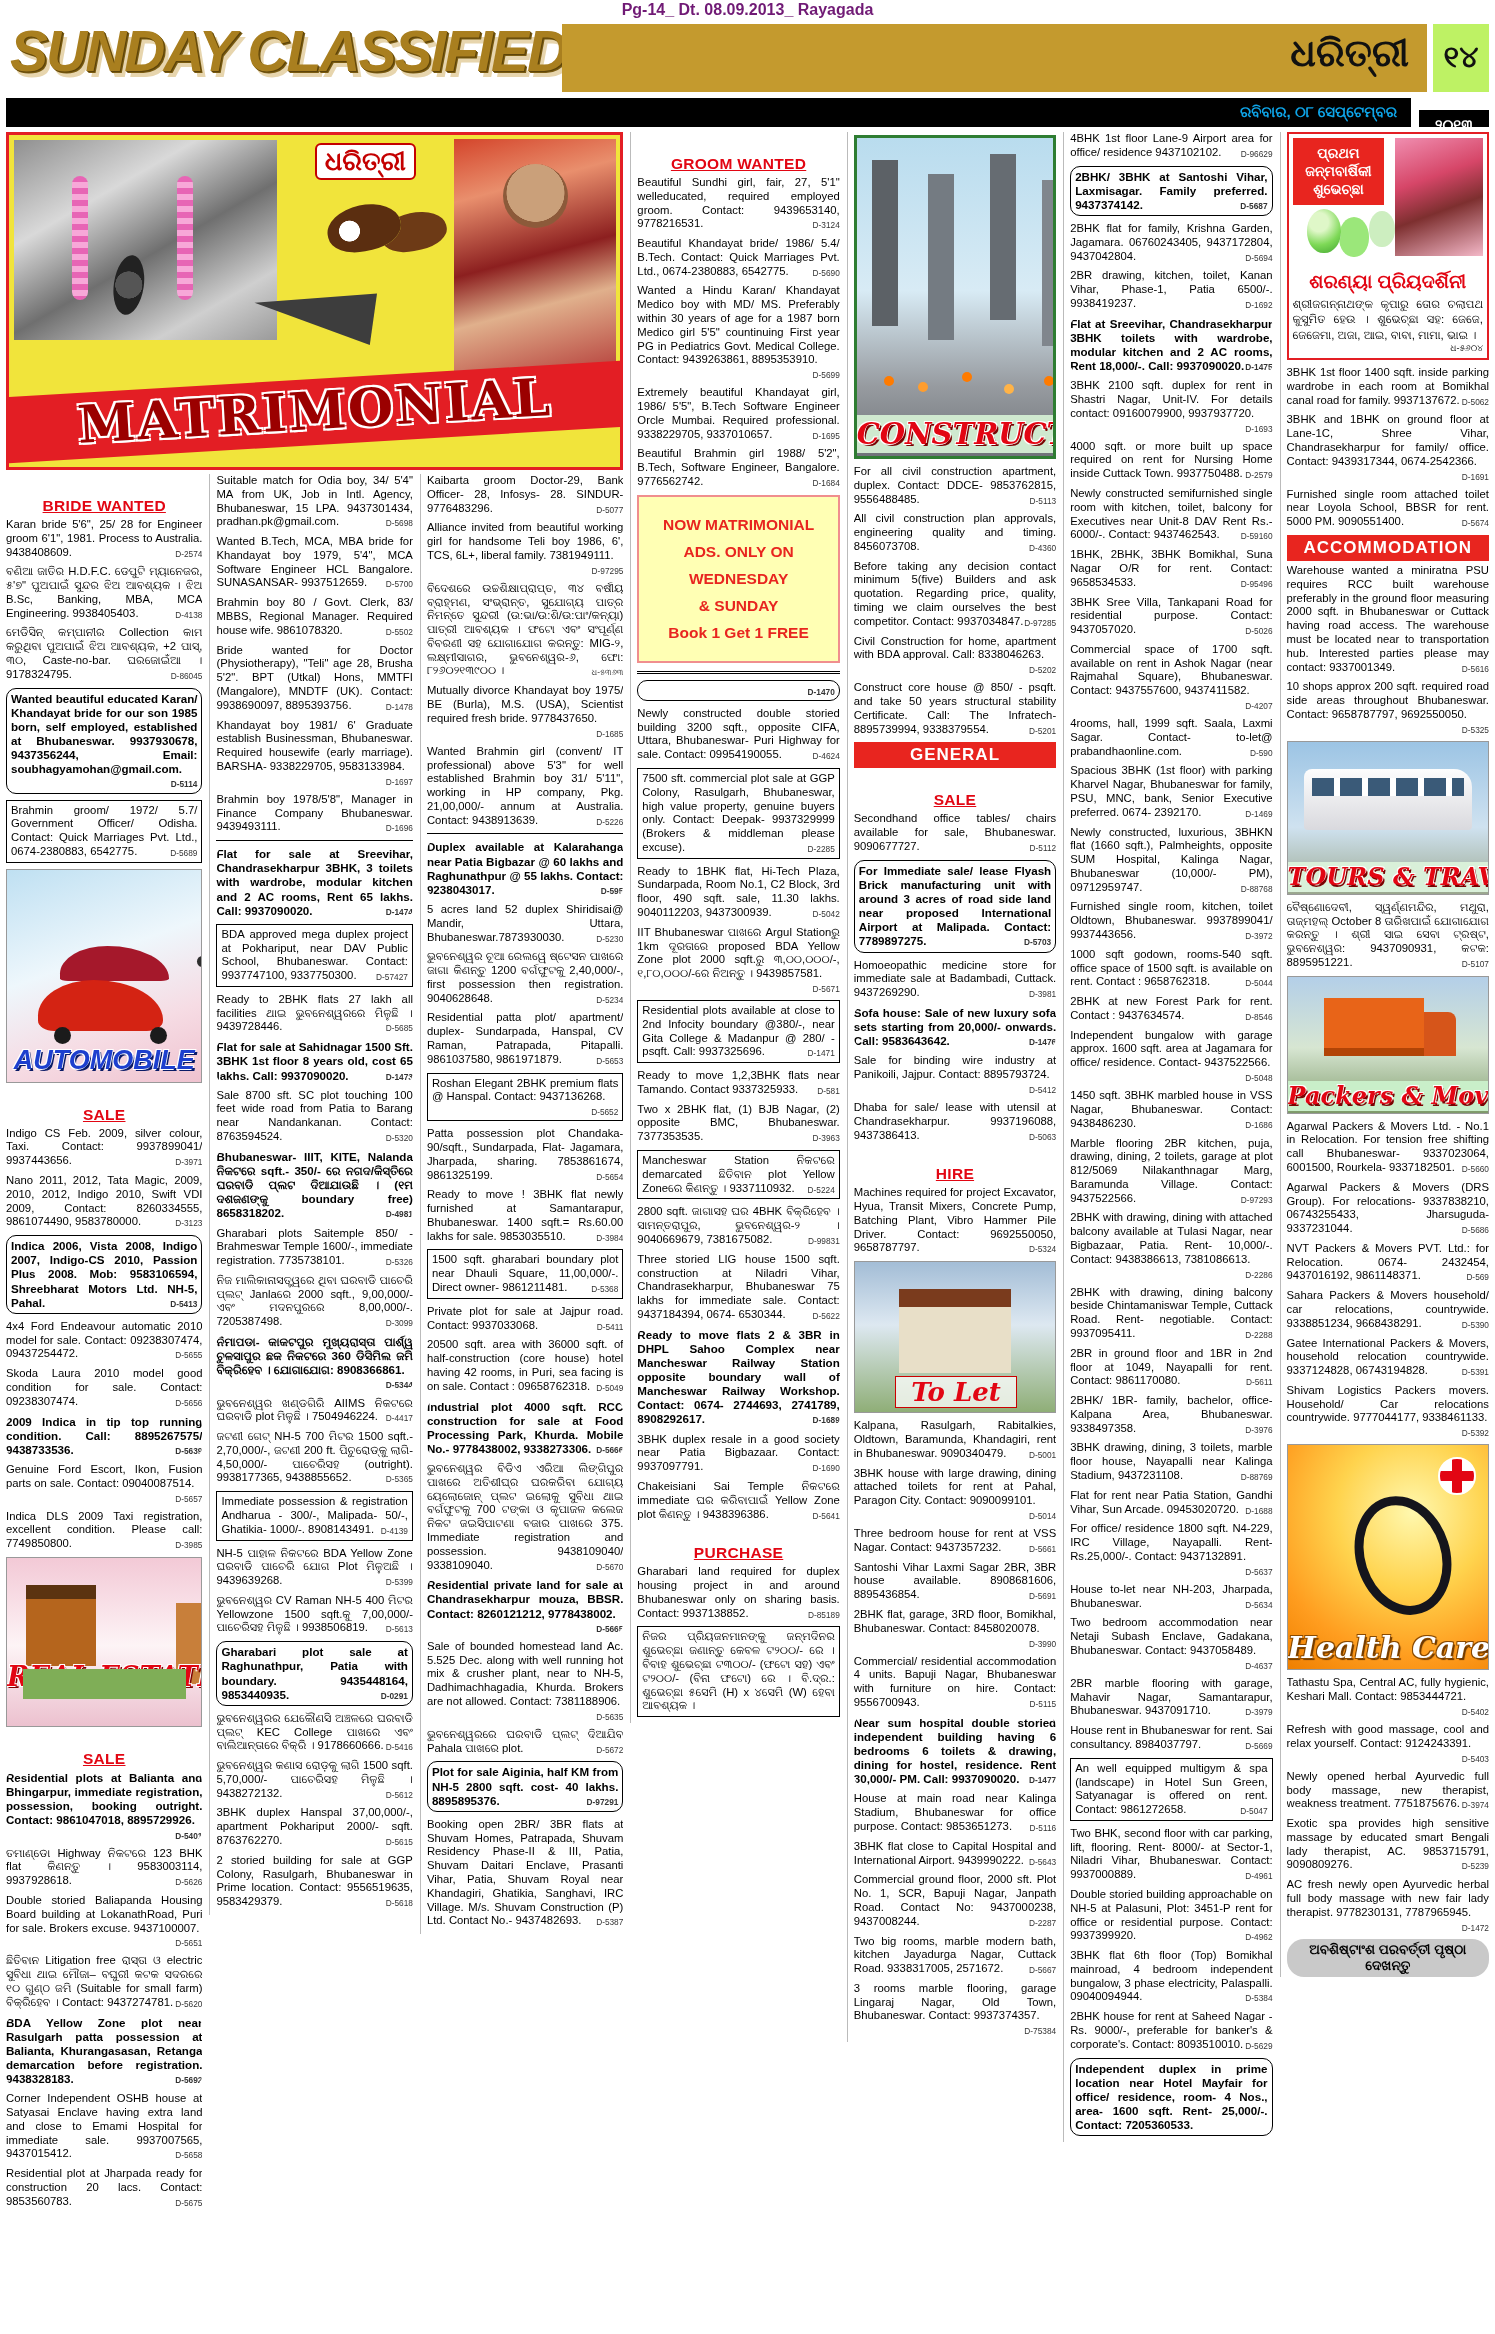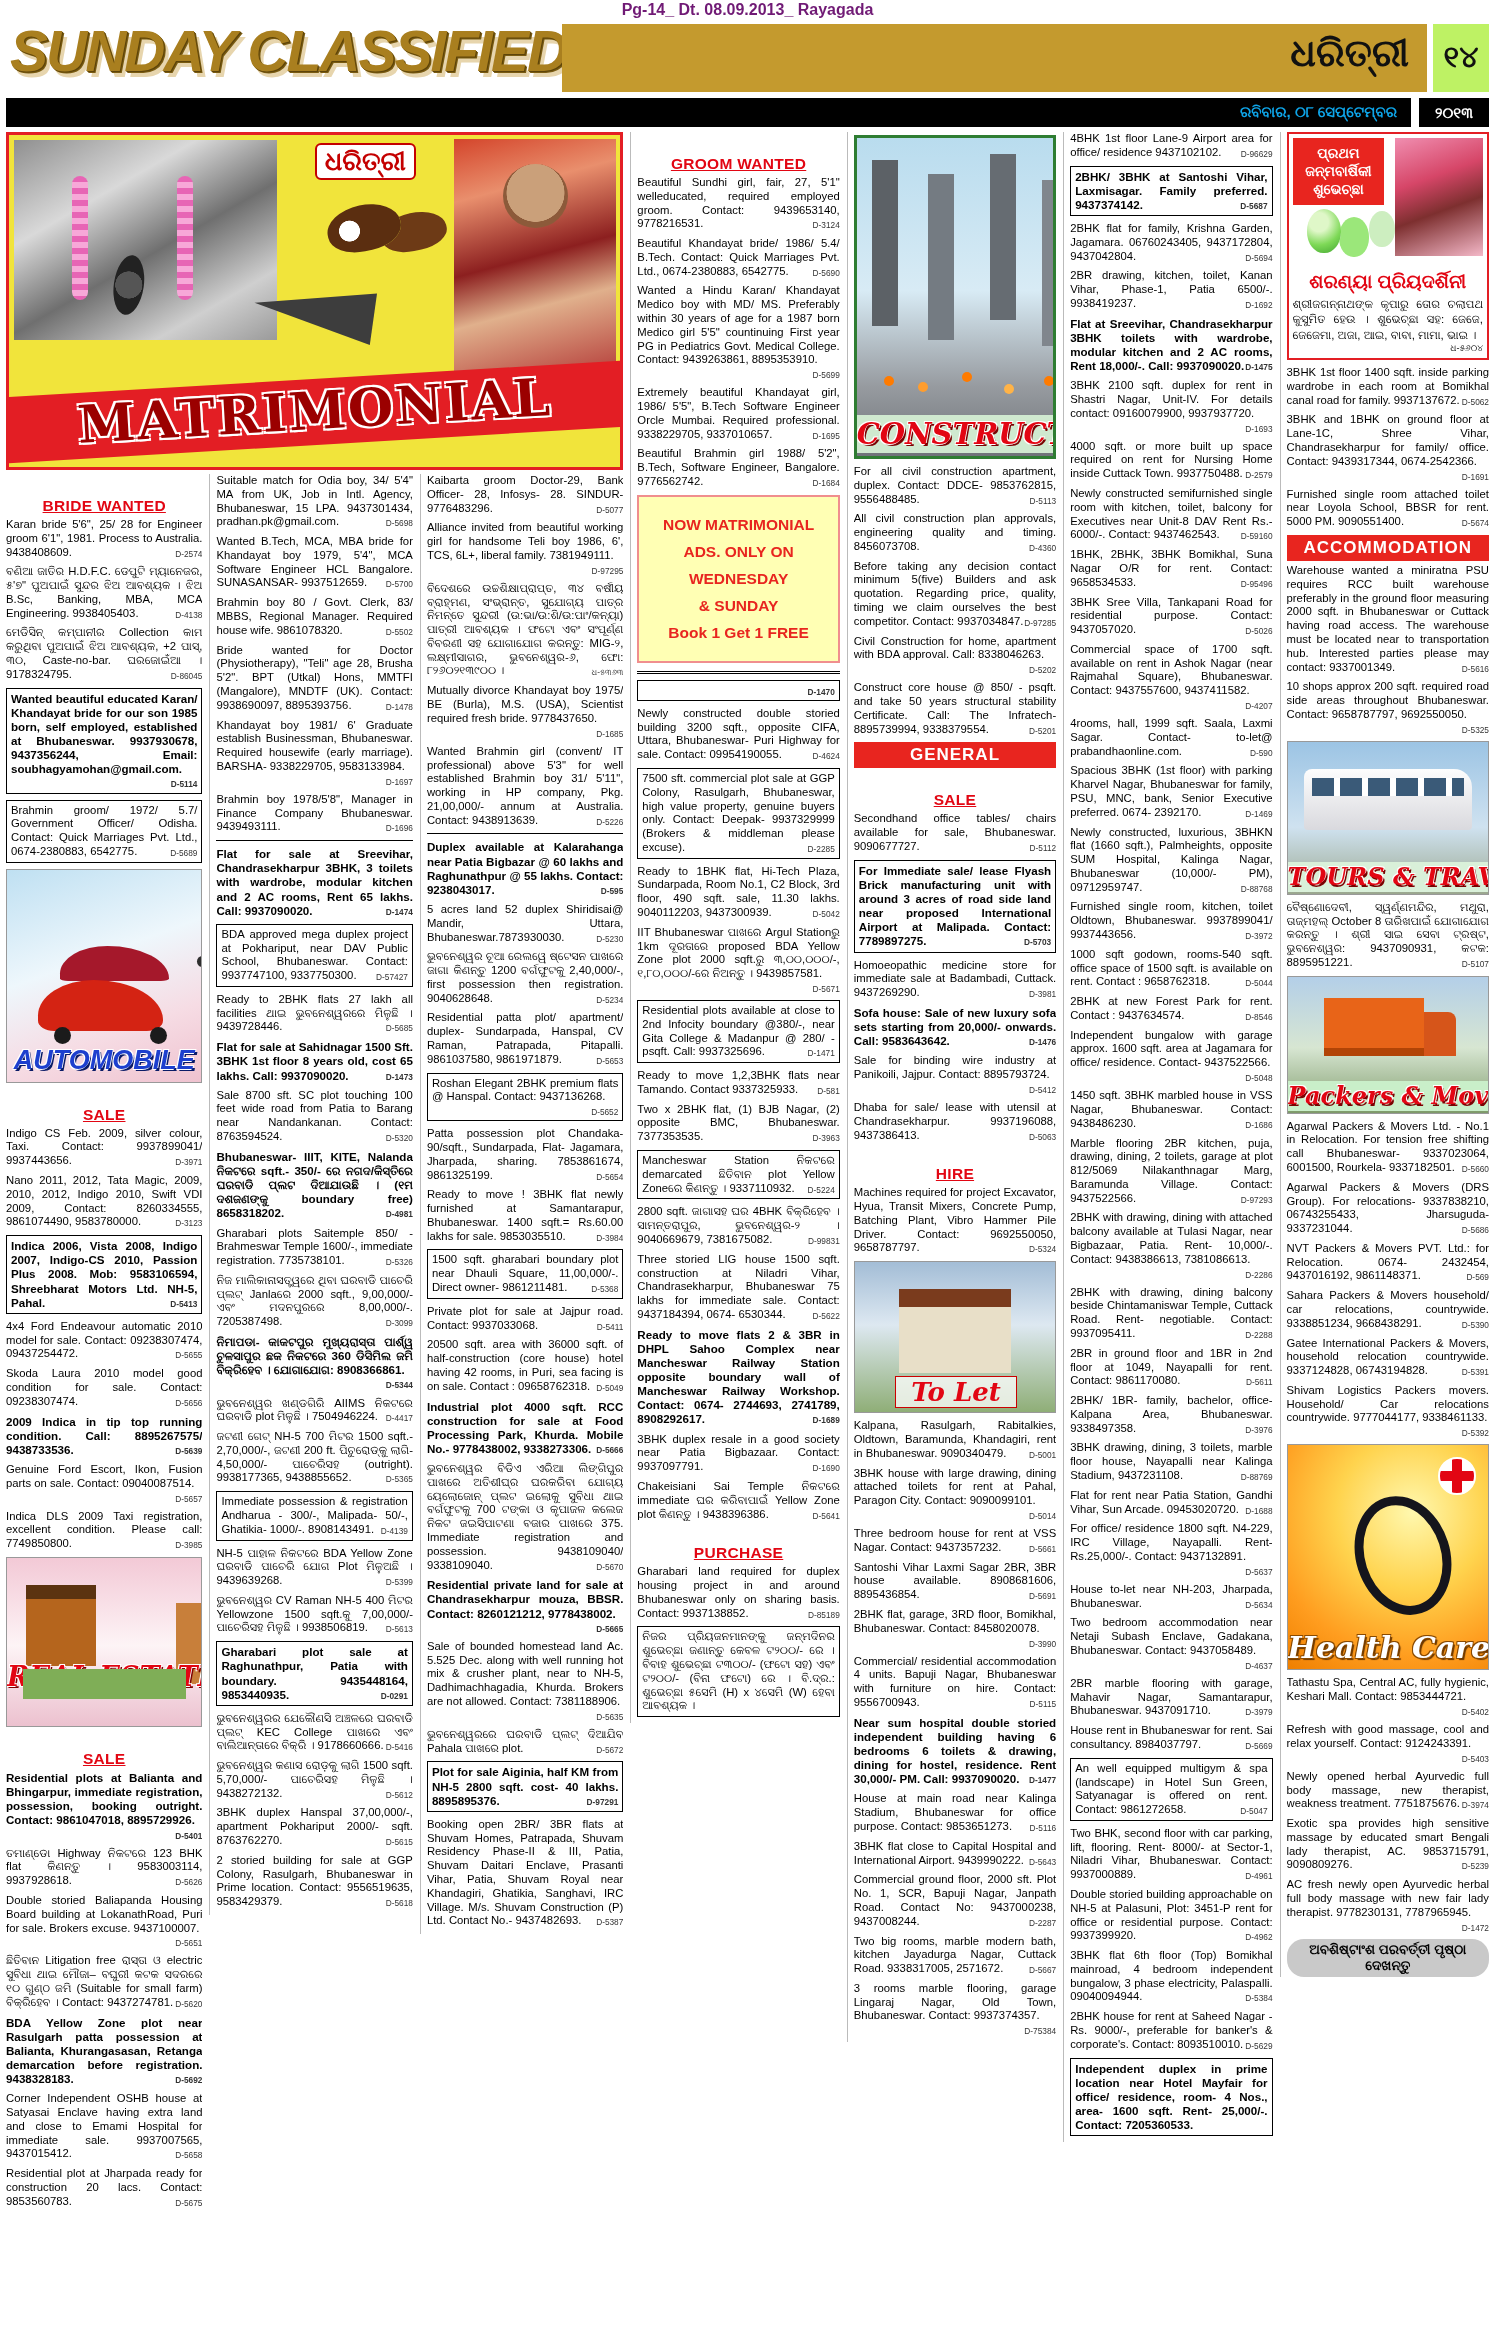--- a/index.html
+++ b/index.html
@@ -7,21 +7,21 @@
   .pginfo{text-align:center;font-size:16px;font-weight:bold;color:#701a75;padding-top:1px;height:21px;}
   .masthead{position:relative;height:74px;margin:0 6px;}
   .mh-title{position:absolute;left:4px;top:-4px;font-size:57px;font-weight:bold;font-style:italic;letter-spacing:-2px;color:#a97f1f;text-shadow:1px 1px 0 #5e4409,2px 2px 0 #7a5c12,5px 6px 0 rgba(201,162,74,.45);white-space:nowrap;}
   .mh-bar{position:absolute;left:556px;top:2px;right:62px;bottom:4px;background:#c49a2e;}
   .mh-paper{position:absolute;right:18px;top:8px;font-size:38px;font-weight:bold;color:#111;}
   .mh-notch{position:absolute;right:-14px;top:18px;width:0;height:0;border-top:16px solid transparent;border-bottom:16px solid transparent;border-right:14px solid #fff;}
   .mh-page{position:absolute;right:0;top:2px;bottom:4px;width:56px;background:#bef264;color:#111;font-size:30px;font-weight:bold;text-align:center;line-height:66px;}
   .datebar{position:relative;height:29px;margin:2px 6px 0 6px;}
   .db-main{position:absolute;left:0;top:0;bottom:0;right:78px;background:#000;color:#0ea5e9;}
   .db-main span{position:absolute;right:14px;top:5px;font-size:15px;font-weight:bold;}
-  .db-year{position:absolute;right:0;top:0;bottom:0;width:70px;background:#000;color:#fff;font-size:15px;font-weight:bold;text-align:center;line-height:29px;}
+  .db-year{position:absolute;right:0;top:12px;bottom:0;width:70px;background:#000;color:#fff;font-size:15px;font-weight:bold;text-align:center;line-height:29px;}
   
   .page-cols{display:flex;gap:7px;padding:5px 6px 0 6px;align-items:flex-start;height:2170px;overflow:hidden;}
   .mat-zone{flex:3.05;min-width:0;}
   .inner-cols{display:flex;gap:7px;align-items:flex-start;}
   .col{flex:1;min-width:0;}
   .inner-cols .col + .col, .page-cols > .col{border-left:1px solid #bbb;padding-left:6px;}
   .page-cols > .col:first-of-type{border-left:1px solid #bbb;}
   
   .mat-banner{position:relative;height:332px;border:3px solid #e31e24;background:#f1e43b;overflow:hidden;margin-bottom:4px;}
   .mb-photo-l{position:absolute;left:5px;top:5px;width:43%;height:200px;background:linear-gradient(150deg,#8f8f8f 0%,#d9d9d9 30%,#6f6f6f 55%,#cfcfcf 80%,#9a9a9a 100%);}
@@ -33,21 +33,21 @@
   .mb-trumpet::after{content:"";position:absolute;left:-142px;top:-30px;width:30px;height:60px;background:radial-gradient(circle,#555 0 40%,#222 41% 100%);border-radius:50%;}
   .mb-photo-r{position:absolute;right:4px;top:4px;width:26.5%;height:246px;background:linear-gradient(165deg,#d4452b 0%,#e98f6d 22%,#8c1f1f 48%,#e0b08c 66%,#b03030 100%);}
   .mb-photo-r::before{content:"";position:absolute;left:30%;top:10%;width:40%;height:26%;background:radial-gradient(circle at 50% 45%,#caa07a 0 60%,#8c5a3a 61% 100%);border-radius:50%;}
   .mb-band{position:absolute;left:-12px;right:-12px;bottom:22px;height:66px;background:#e31e24;transform:rotate(-3.4deg);}
   .mb-title{position:absolute;left:0;right:0;bottom:26px;text-align:center;transform:rotate(-3.4deg);font-family:"DejaVu Serif","Liberation Serif",serif;font-weight:bold;font-size:52px;letter-spacing:2px;color:#9b0000;text-shadow:-2px -2px 0 #fff,2px -2px 0 #fff,-2px 2px 0 #fff,2px 2px 0 #fff;}
   
   .sec-h{color:#e20613;font-weight:bold;font-size:15.5px;text-align:center;text-decoration:underline;margin:23px 0 3px 0;letter-spacing:.3px;}
   .redbar{background:#e8251f;color:#fff;font-weight:bold;font-size:17px;text-align:center;padding:3px 0;margin:5px 0 3px 0;letter-spacing:1px;}
   .ad{font-size:11.3px;line-height:1.22;text-align:justify;margin:0 0 6px 0;overflow:hidden;}
   .ad .adid{float:right;font-size:8.3px;color:#333;margin-top:3px;}
-  .ad.b{font-weight:bold;font-size:11.6px;}
+  .ad.b{font-weight:bold;font-size:11.6px;border-radius:10px;}
   .ad.box{border:1.6px solid #000;padding:3px 4px;}
   .rule{border-top:1.4px solid #000;margin:4px 0 6px 0;}
   .rule.thick{border-top:3px double #000;}
   
   .notice{background:#ffffb4;border:2px solid #f08e8e;text-align:center;padding:10px 4px;margin:2px 0 8px 0;}
   .notice div{color:#e8251f;font-weight:bold;font-size:15.5px;margin:9px 0;}
   .bday{border:2px solid #e31e24;padding:4px;margin-bottom:6px;position:relative;}
   .bday .bd-head{background:#e8251f;color:#fff;font-weight:bold;font-size:14px;text-align:center;width:46%;padding:6px 2px;line-height:1.3;display:inline-block;vertical-align:top;}
   .bday .bd-photo{display:inline-block;width:46%;height:118px;float:right;background:linear-gradient(160deg,#f08eb0 0%,#d64668 35%,#7d2f2f 60%,#f4b8c8 100%);}
   .bday .bd-balloons{height:64px;position:relative;}

